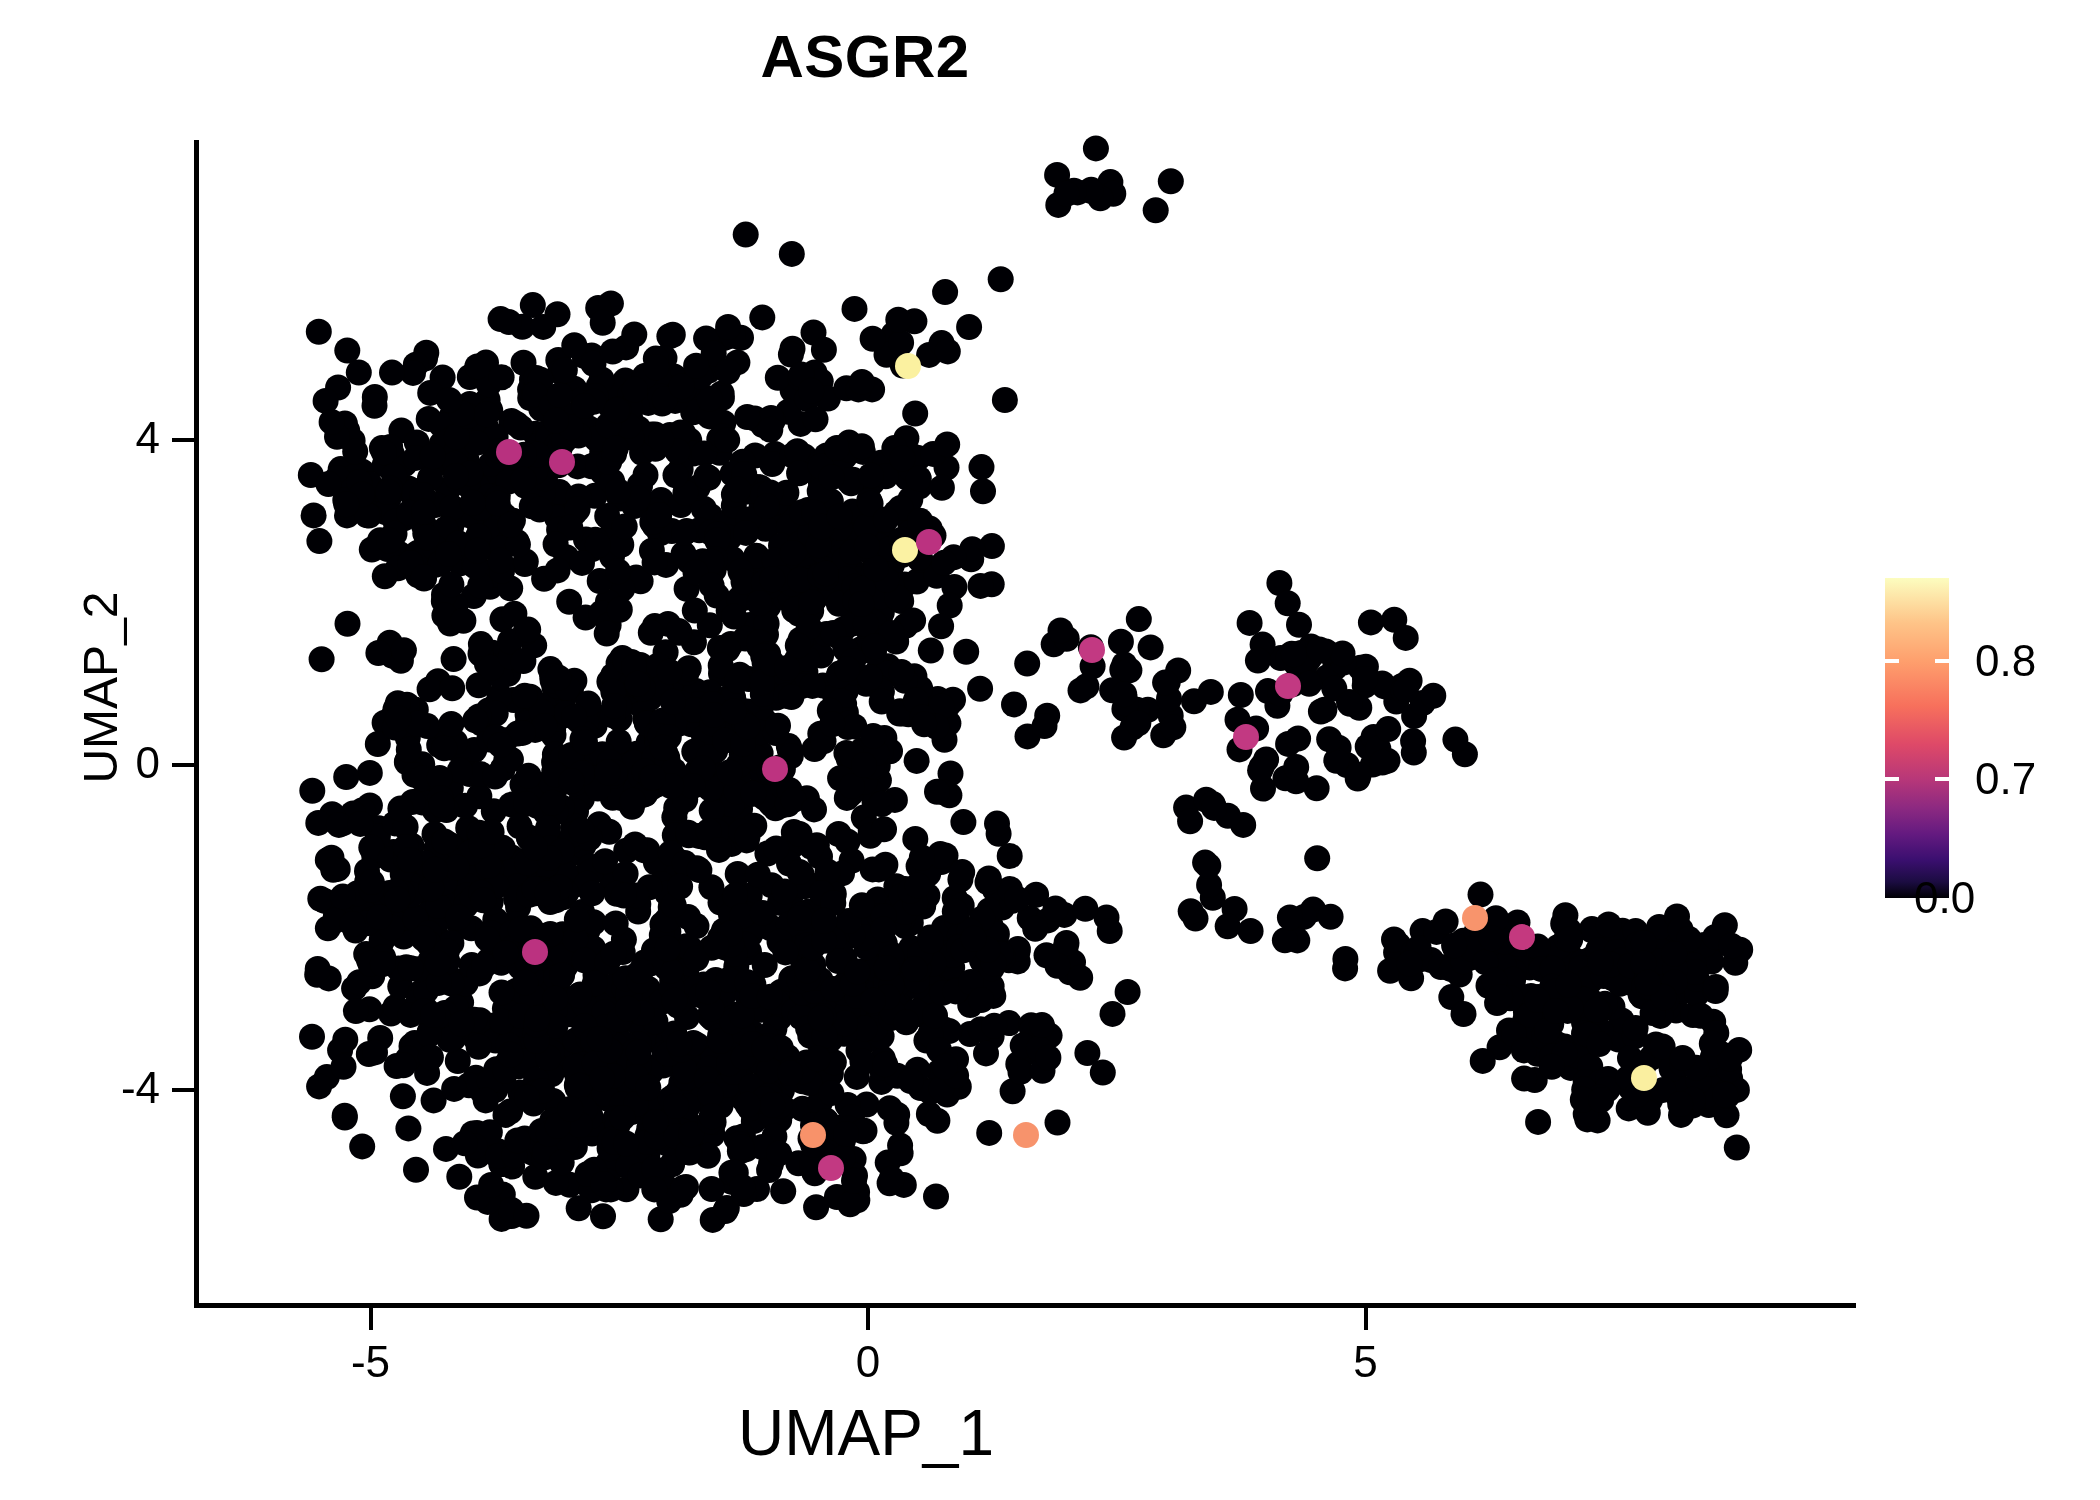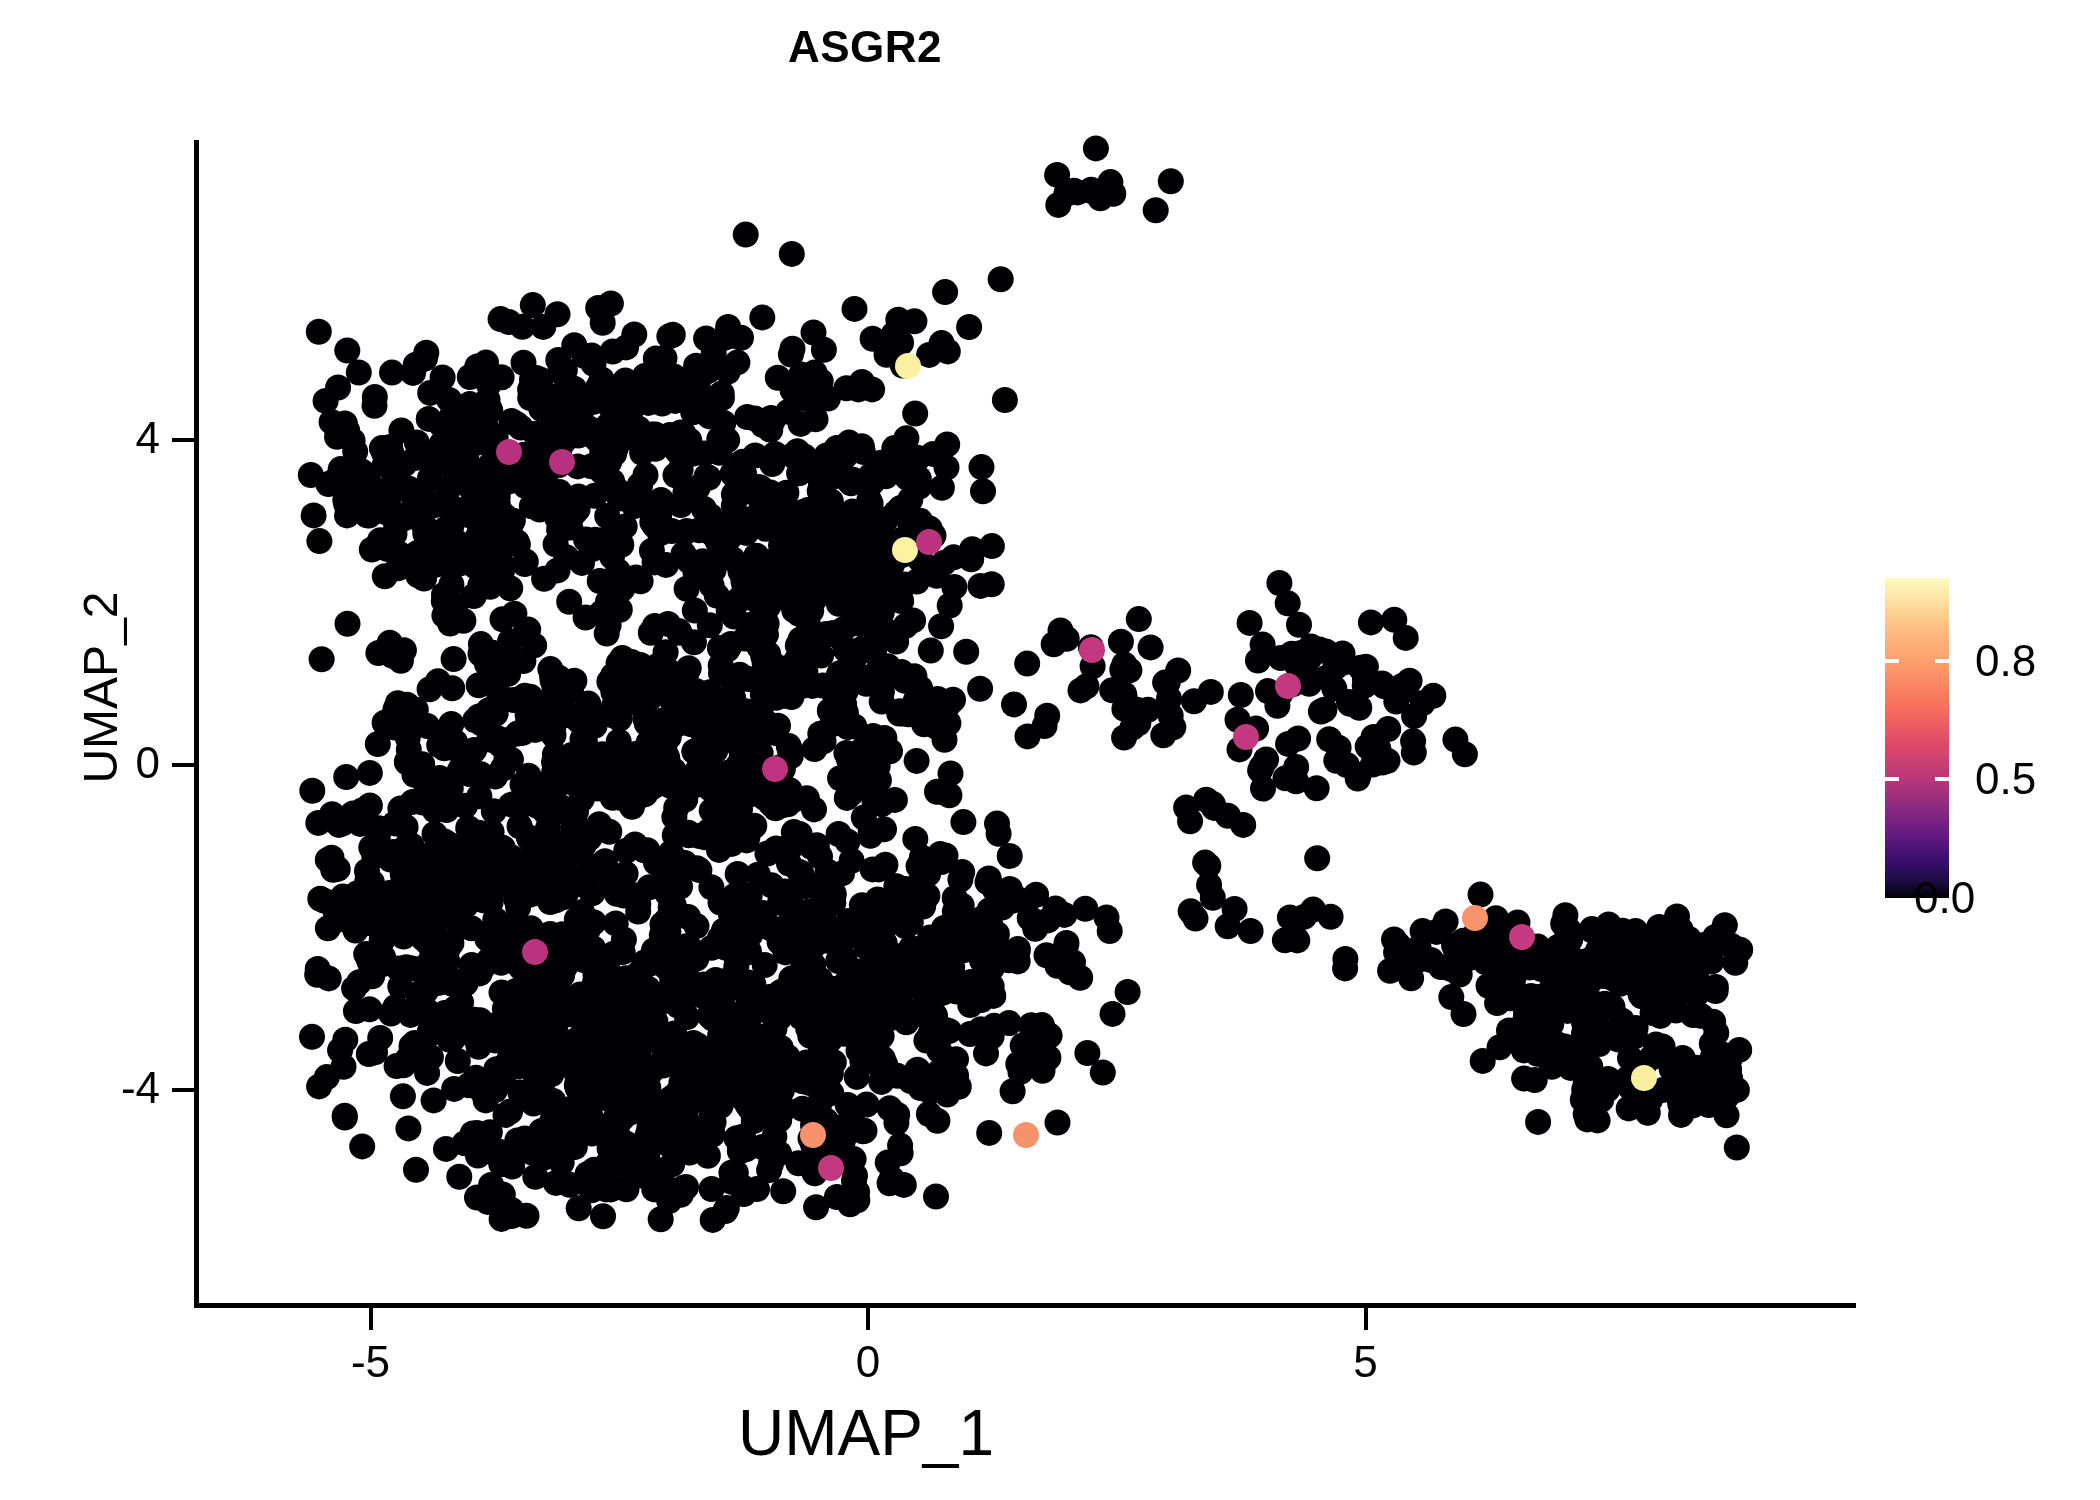--- a/index.html
+++ b/index.html
@@ -4,21 +4,21 @@
 <title>ASGR2 UMAP FeaturePlot</title>
 <style>
   html,body{margin:0;padding:0;background:#ffffff;}
   body{width:2100px;height:1500px;overflow:hidden;
        font-family:"Liberation Sans", sans-serif;color:#000;}
   #root{position:relative;width:2100px;height:1500px;background:#fff;}
 
   
   #plot-title{
     position:absolute;left:0;top:22px;width:1730px;
-    text-align:center;font-size:44px;font-weight:bold;
+    text-align:center;font-size:60px;font-weight:bold;
     letter-spacing:.5px;color:#000;
   }
   #axis-y-line{position:absolute;left:194px;top:140px;width:5px;height:1168px;background:#000;}
   #axis-x-line{position:absolute;left:194px;top:1303px;width:1662px;height:5px;background:#000;}
 
   .ytick{position:absolute;width:22px;height:4px;background:#000;left:172px;}
   .ytick-label{position:absolute;right:2071px;font-size:44px;line-height:44px;
                white-space:nowrap;text-align:right;}
   .xtick{position:absolute;height:22px;width:4px;background:#000;top:1308px;}
   .xtick-label{position:absolute;font-size:44px;line-height:44px;
@@ -3003,17 +3003,17 @@
 
   <div id="legend">
     <div id="legend-bar"></div>
   <div class="legend-tick left" style="top: 80.963px;"></div>
       <div class="legend-tick right" style="top: 80.963px;"></div>
       <div class="legend-tick left" style="top: 199.481px;"></div>
       <div class="legend-tick right" style="top: 199.481px;"></div>
     </div>
   <div id="legend-labels">
       <div class="legend-label" style="top: 660.963px; left: 1975px;">0.8</div>
-      <div class="legend-label" style="top: 779.481px; left: 1975px;">0.5</div>
+      <div class="legend-label" style="top: 779.481px; left: 1975px;">0.7</div>
       <div class="legend-label" style="top: 898px; left: 1914px;">0.0</div>
     </div>
 
 </div>
 
 </body></html>

